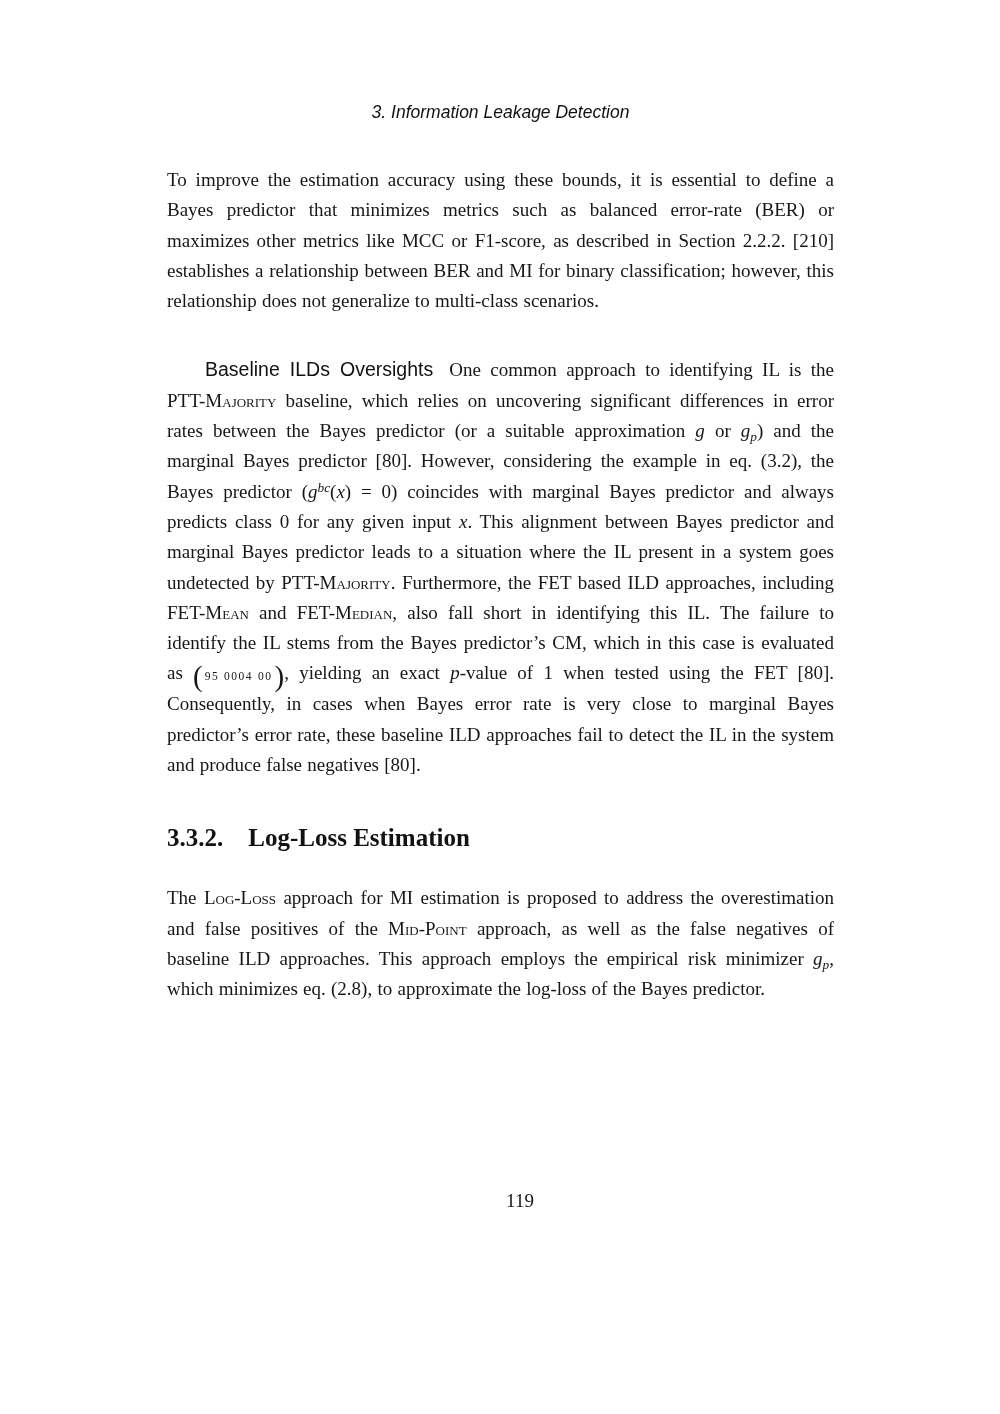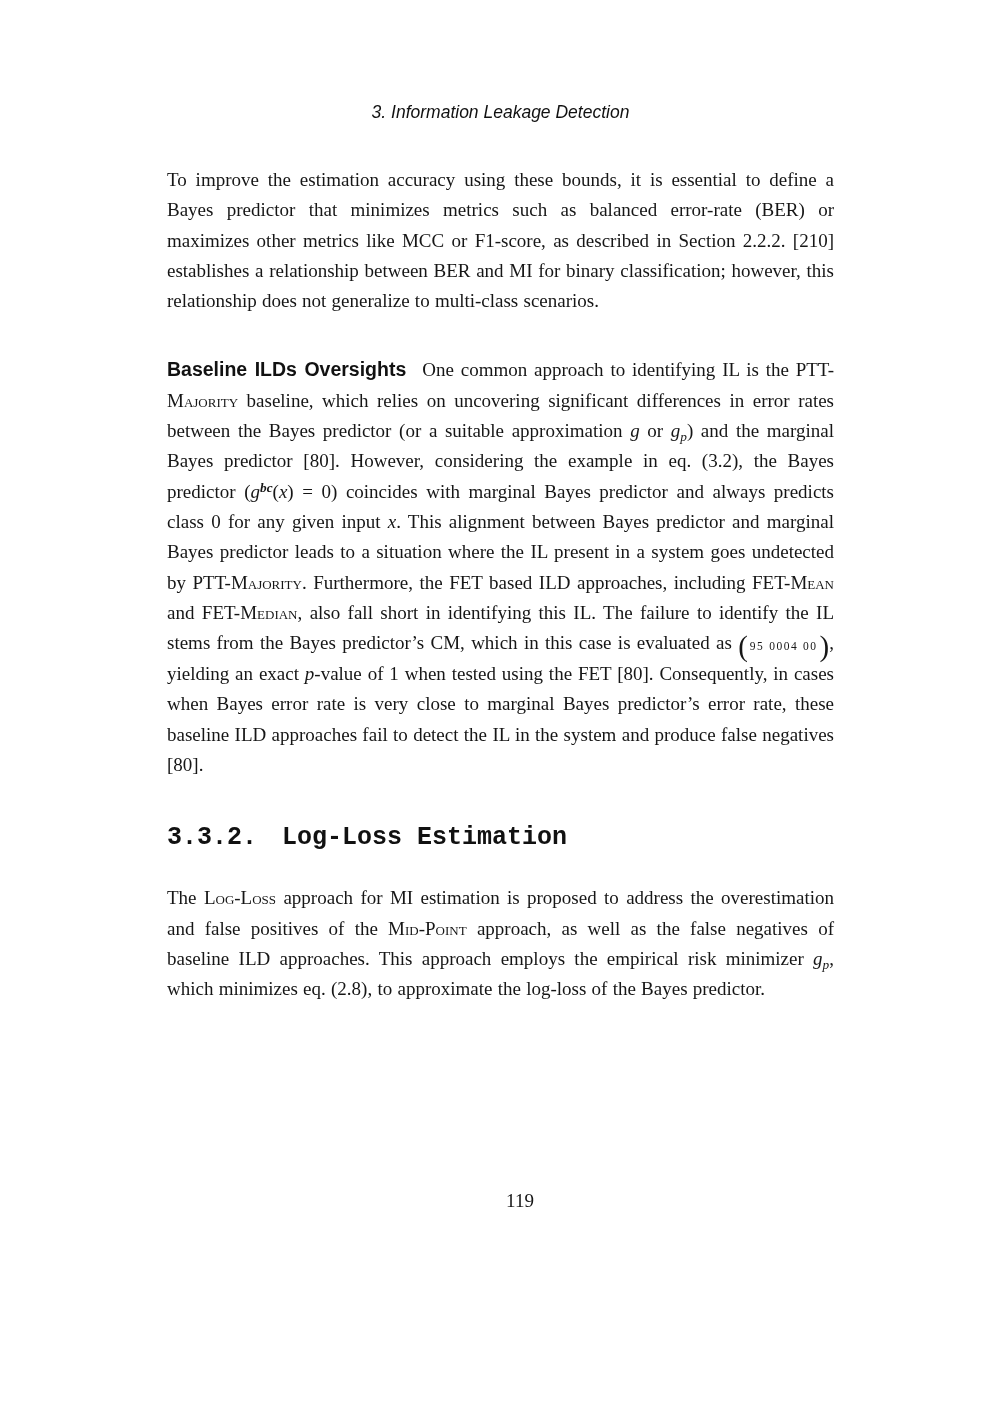--- a/index.html
+++ b/index.html
@@ -26,39 +26,40 @@
   .para {
     font-size: 19px;
     line-height: 30.3px;
     text-align: justify;
     margin: 0;
     word-spacing: 0.5px;
   }
   .para-gap { margin-top: 38px; }
 
   .section-heading {
-    font-family: Liberation Mono, monospace;
+    font-family: Liberation Serif, serif;
     font-weight: bold;
     font-size: 25px;
     color: #111;
     margin: 43px 0 30px 0;
     line-height: 30px;
   }
 
   .seg-runin {
     font-family: "Liberation Sans", sans-serif;
-    font-weight: bold;
+    font-weight: normal;
     font-size: 19.5px;
     margin-right: 16px;
     color: #111;
+    margin-left: 38px;
   }
   .seg-sc { font-variant: small-caps; }
   .seg-i { font-style: italic; }
   .seg-isub { font-style: italic; font-size: 0.70em; vertical-align: -4px; line-height: 0; }
-  .seg-isup { font-style: italic; font-size: 0.70em; vertical-align: 6px; line-height: 0; font-weight: bold; }
+  .seg-isup { font-style: italic; font-size: 0.70em; vertical-align: 6px; line-height: 0; }
 
   .matrix {
     display: inline-flex;
     align-items: center;
     vertical-align: -7px;
     line-height: 0;
   }
   .matrix .paren {
     font-size: 29px;
     line-height: 26px;

